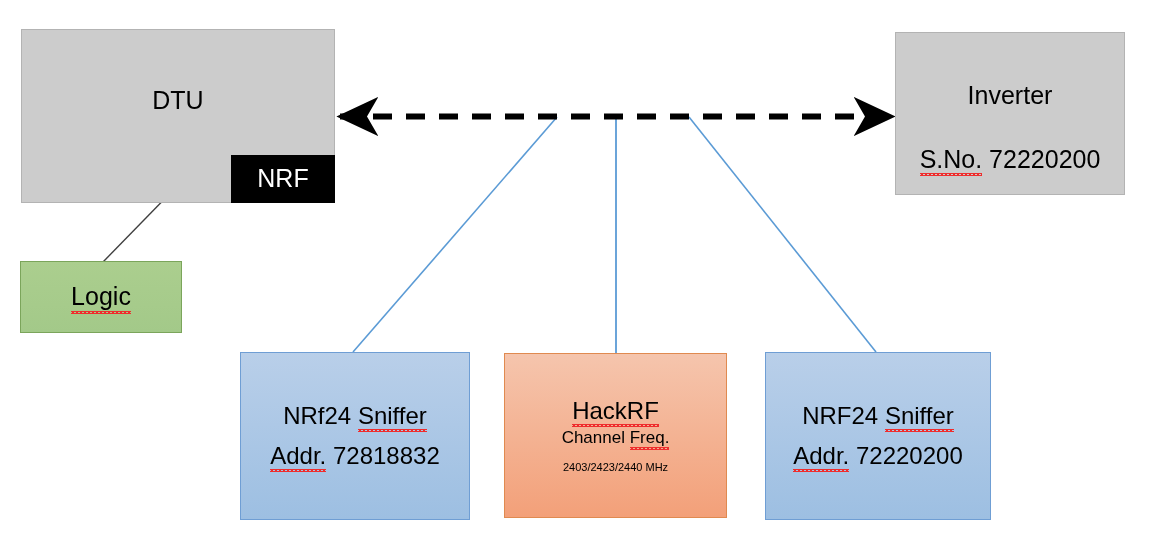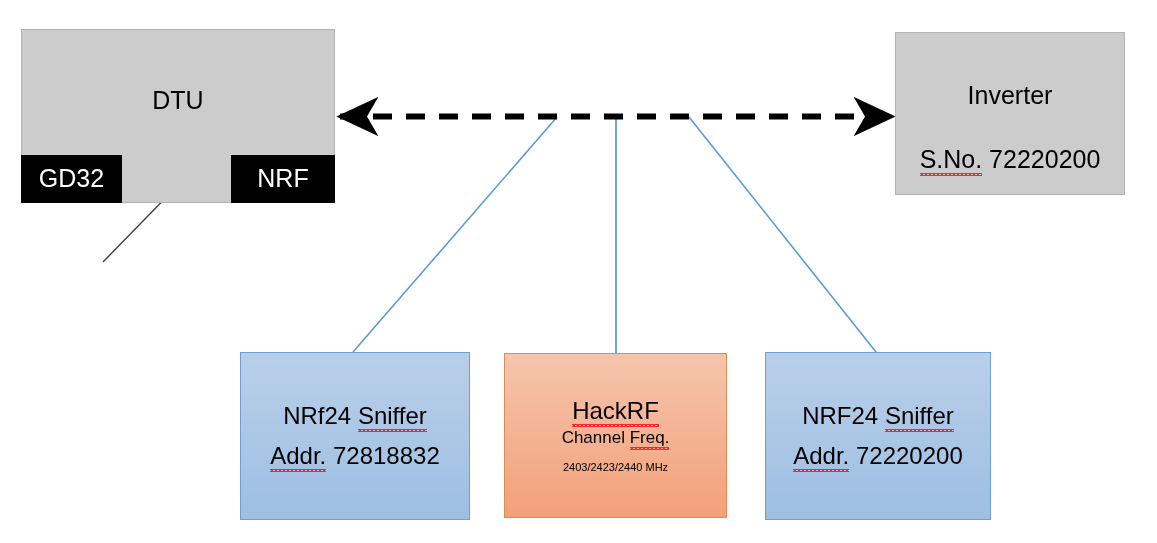--- a/index.html
+++ b/index.html
@@ -179,28 +179,28 @@
 
     <line x1="340" y1="116.5" x2="892" y2="116.5" stroke="#000000" stroke-width="6" stroke-dasharray="19 14" marker-start="url(#arrow-start-thick)" marker-end="url(#arrow-end-thick)"></line>
 
     <line x1="126" y1="180" x2="228" y2="180" stroke="#000000" stroke-width="2.2" marker-start="url(#arrow-start-thin)" marker-end="url(#arrow-end-thin)"></line>
   </svg>
 
   <div class="node gray-box" id="dtu-box">
     <div class="line1">DTU</div>
   </div>
 
-  <div class="node chip-box" id="gd32-box">
-    <span>GD32</span>
-  </div>
 
   <div class="node chip-box" id="nrf-box">
     <span>NRF</span>
   </div>
 
+  <div class="node" id="logic-box">
+    <span class="squiggle">Logic</span>
+  </div>
 
   <div class="node gray-box" id="inverter-box">
     <div class="line1">Inverter</div>
     <div class="line2"><span class="squiggle">S.No.</span><span> 72220200</span></div>
   </div>
 
   <div class="node blue-box" id="nrf-sniffer-left">
     <div class="line1"><span>NRf24 </span><span class="squiggle">Sniffer</span></div>
     <div class="line2"><span class="squiggle">Addr.</span><span> 72818832</span></div>
   </div>

